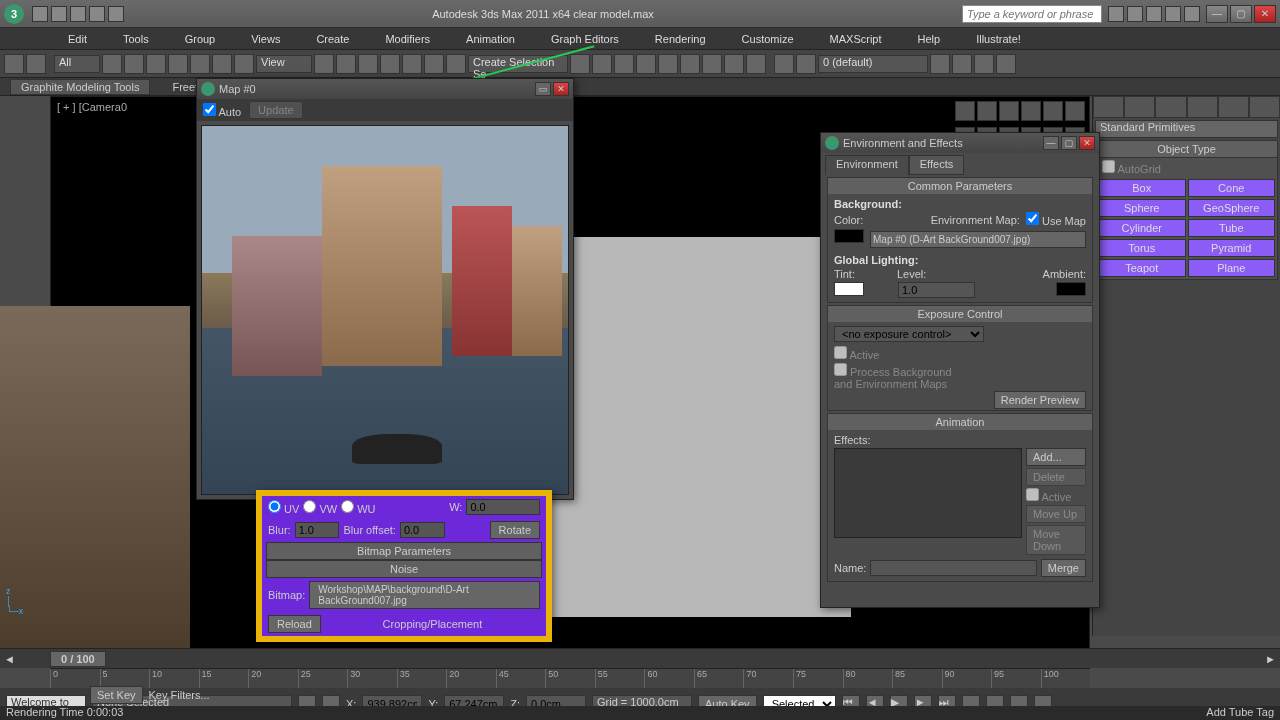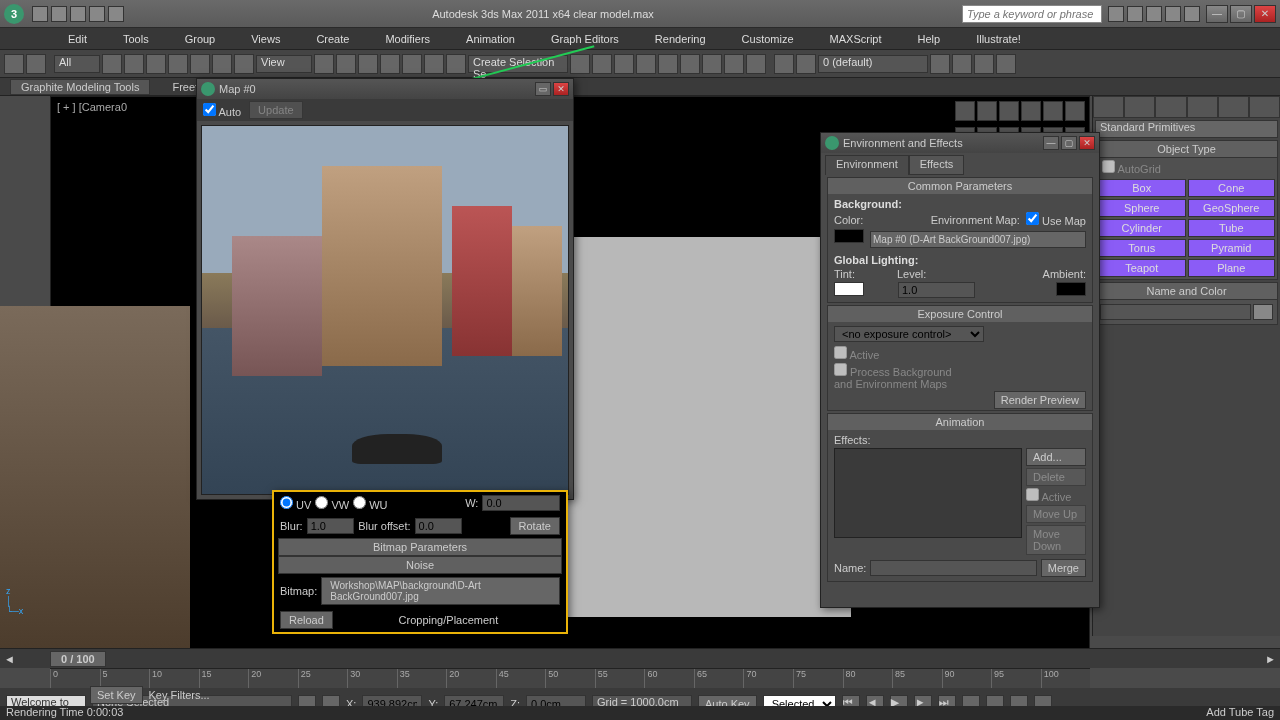--- a/index.html
+++ b/index.html
@@ -50,21 +50,21 @@
 .float { position:absolute; background:#4a4a4a; border:1px solid #222; box-shadow:2px 2px 8px rgba(0,0,0,.5); }
 .float .ftitle { background:linear-gradient(#555,#444); height:20px; display:flex; align-items:center; padding:0 4px; }
 .float .ftitle .ficon { width:14px;height:14px;background:#3a976e;border-radius:7px;margin-right:4px; }
 .float .ftitle .ftxt { flex:1; }
 .float .ftitle .fbtn { width:16px;height:14px;background:#666;border:1px solid #333;margin-left:2px;text-align:center;font-size:9px;line-height:12px; }
 .float .ftitle .fclose { background:linear-gradient(#d44,#a22); }
 .map-win { left:196px; top:78px; width:378px; }
 .map-top { background:#3a3a3a; height:22px; display:flex; align-items:center; padding:0 6px; gap:8px; }
 .map-img { width:368px; height:370px; margin:4px; background:linear-gradient(#9ab 0%,#9ab 40%,#8a7a5a 40%,#6a5a4a 55%,#456 55%,#345 100%); border:1px solid #222; position:relative; }
 .bldg { position:absolute; background:linear-gradient(#c0a080,#8a6a4a); }
-.mat-win { left:272px; top:490px; width:296px; background:#000000; border:2px solid #eab308; }
+.mat-win { left:256px; top:490px; width:296px; background:#6d28d9; border:6px solid #eab308; }
 .mat-row { display:flex; align-items:center; padding:3px 6px; gap:4px; }
 .mat-hdr { background:#606060; text-align:center; padding:2px; border:1px solid #333; margin:0 4px; }
 .mat-in { background:#555; border:1px solid #333; height:16px; padding:0 3px; flex:1; }
 .mat-btn { background:#666; border:1px solid #333; padding:2px 8px; }
 .env-win { left:820px; top:132px; width:280px; height:476px; }
 .env-tabs { display:flex; height:20px; margin:2px 4px; }
 .env-tabs span { padding:2px 10px; background:#555; border:1px solid #333; }
 .env-tabs .active { background:#4a4a4a; border-bottom:none; }
 .env-roll { margin:2px 6px; border:1px solid #333; }
 .env-roll .rh { background:#606060; padding:2px; text-align:center; }
@@ -213,27 +213,20 @@
         <button>Cone</button>
         <button>Sphere</button>
         <button>GeoSphere</button>
         <button>Cylinder</button>
         <button>Tube</button>
         <button>Torus</button>
         <button>Pyramid</button>
         <button>Teapot</button>
         <button>Plane</button>
       </div>
-  </div>
-  <div class="cmd-roll">
-    <div class="hdr">Name and Color</div>
-    <div style="padding:4px;display:flex;gap:2px">
-      <input class="mat-in" style="">
-      <span style="width:20px;height:16px;background:#888;border:1px solid #333"></span>
-    </div>
   </div>
 </div>
 
 <div class="float map-win">
   <div class="ftitle">
     <span class="ficon"></span>
     <span class="ftxt">Map #0</span>
     <span class="fbtn">▭</span>
     <span class="fbtn fclose">✕</span>
   </div>

